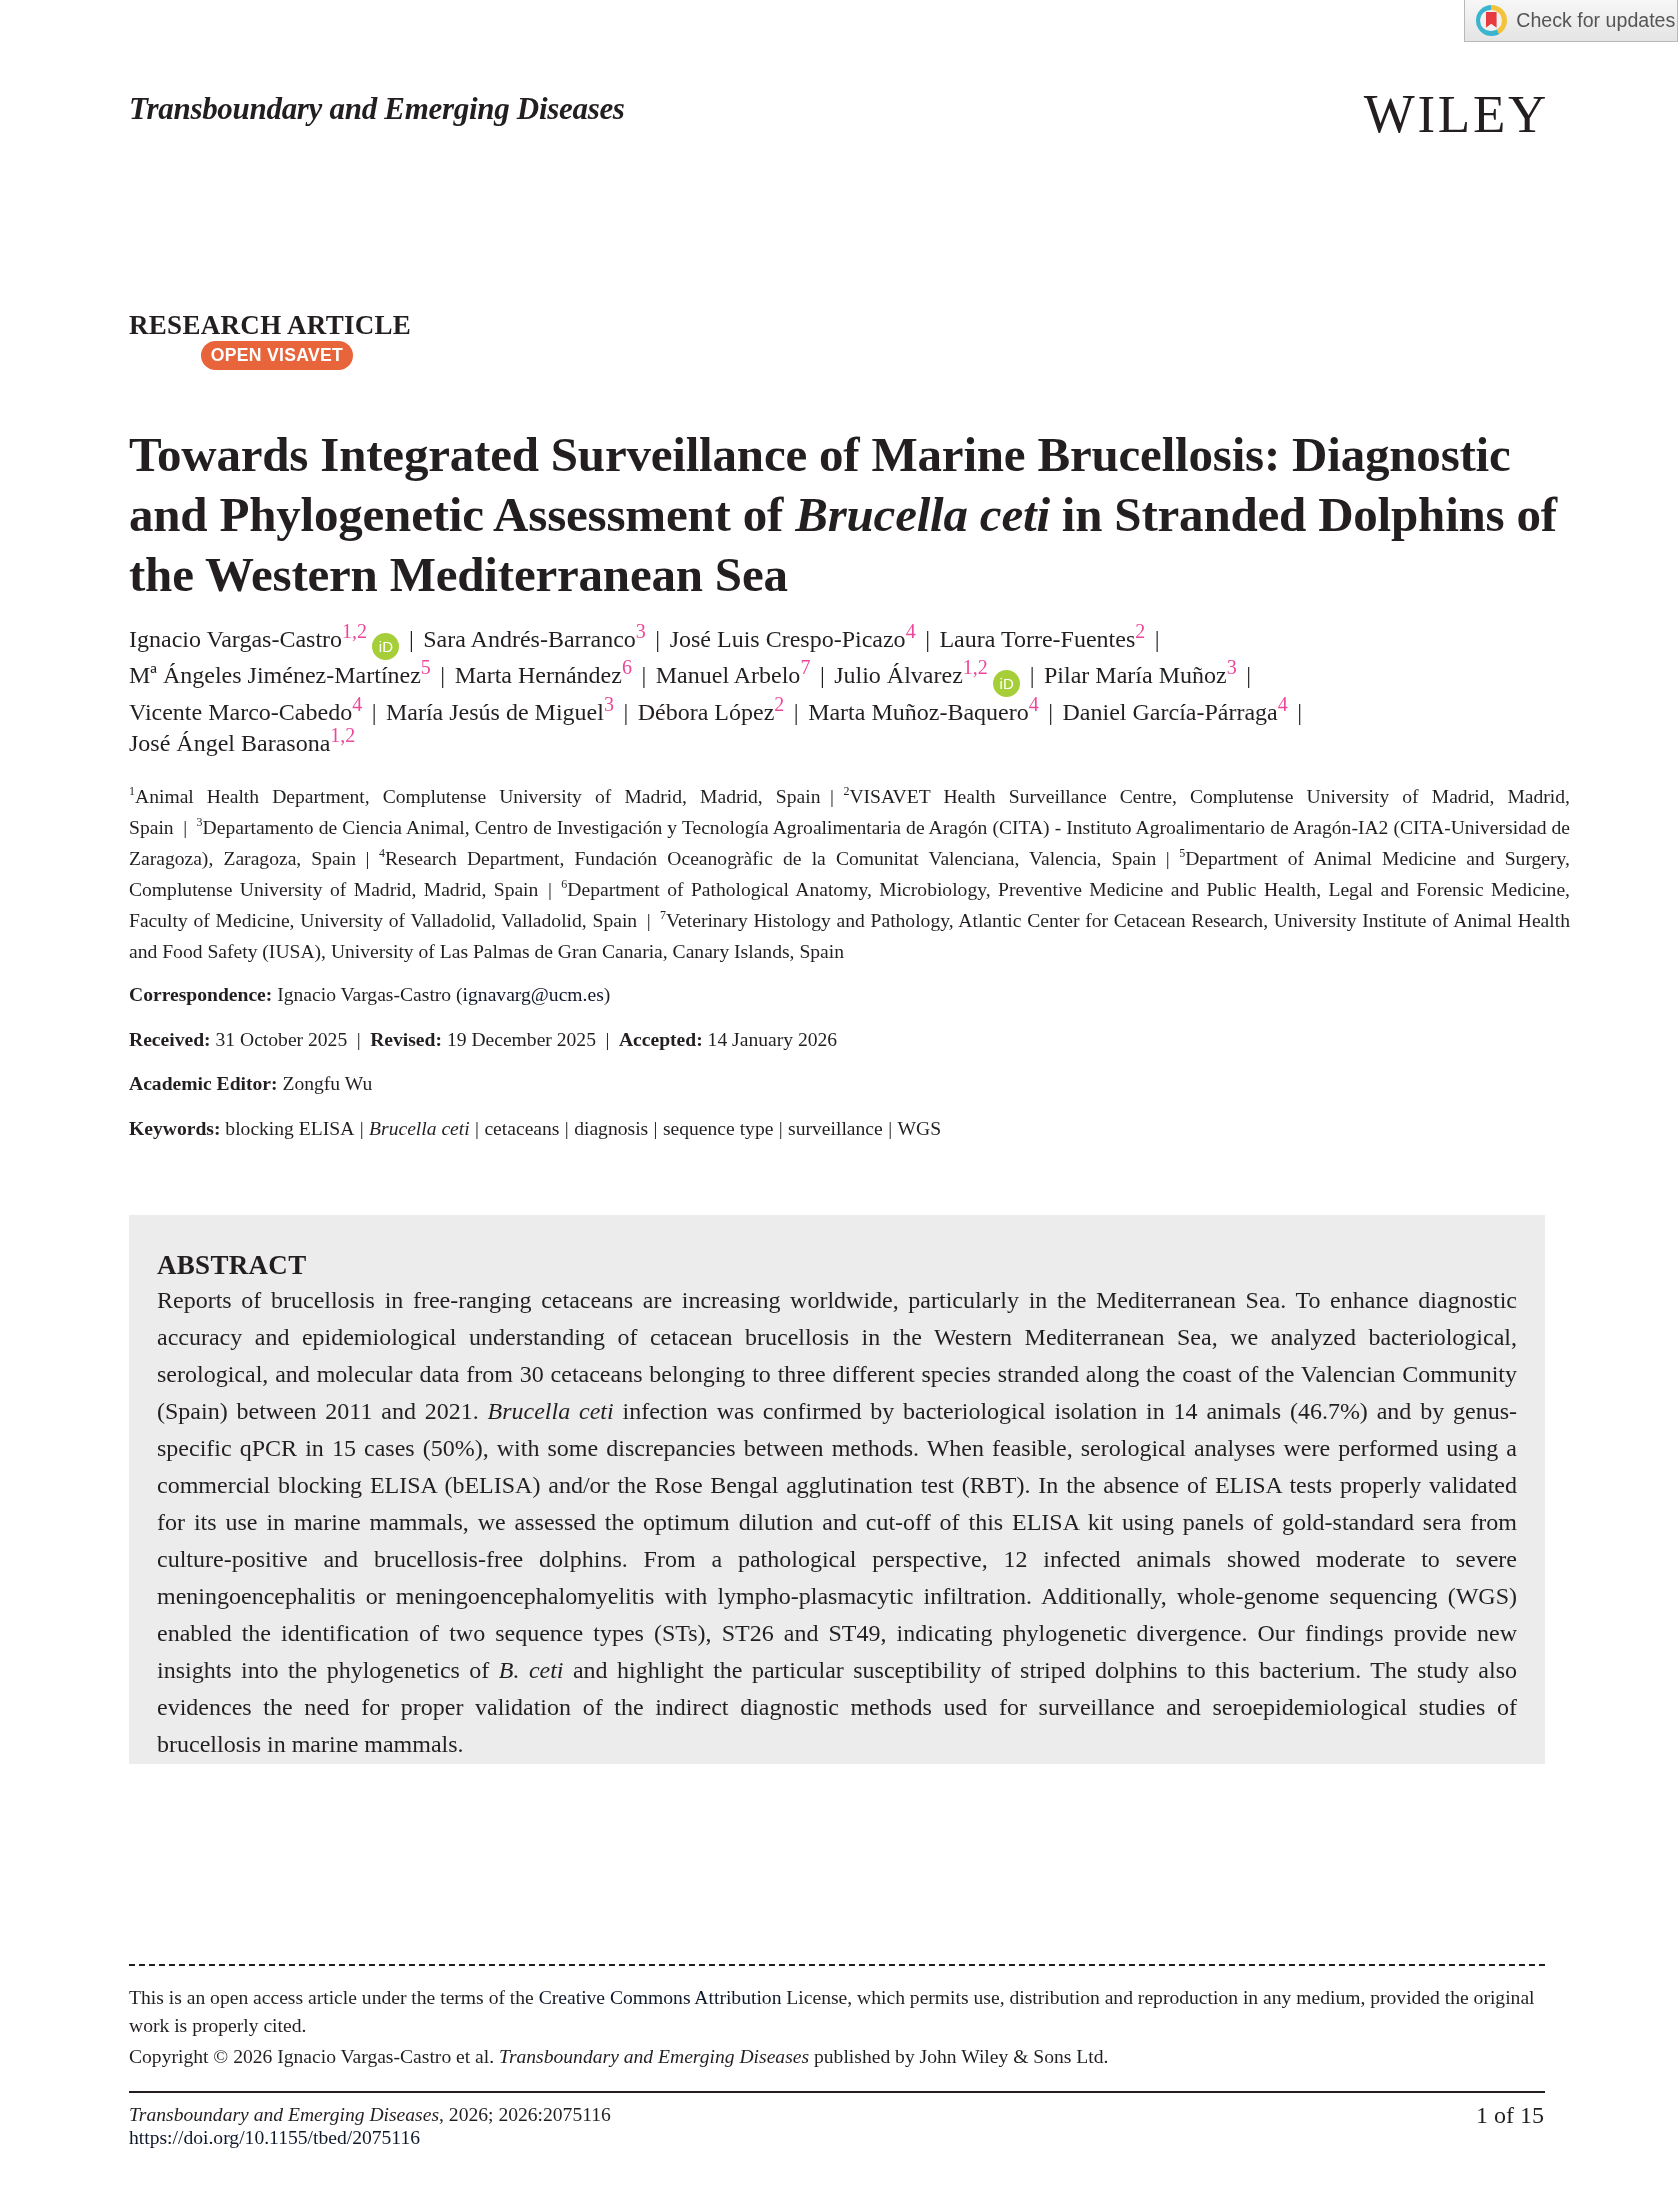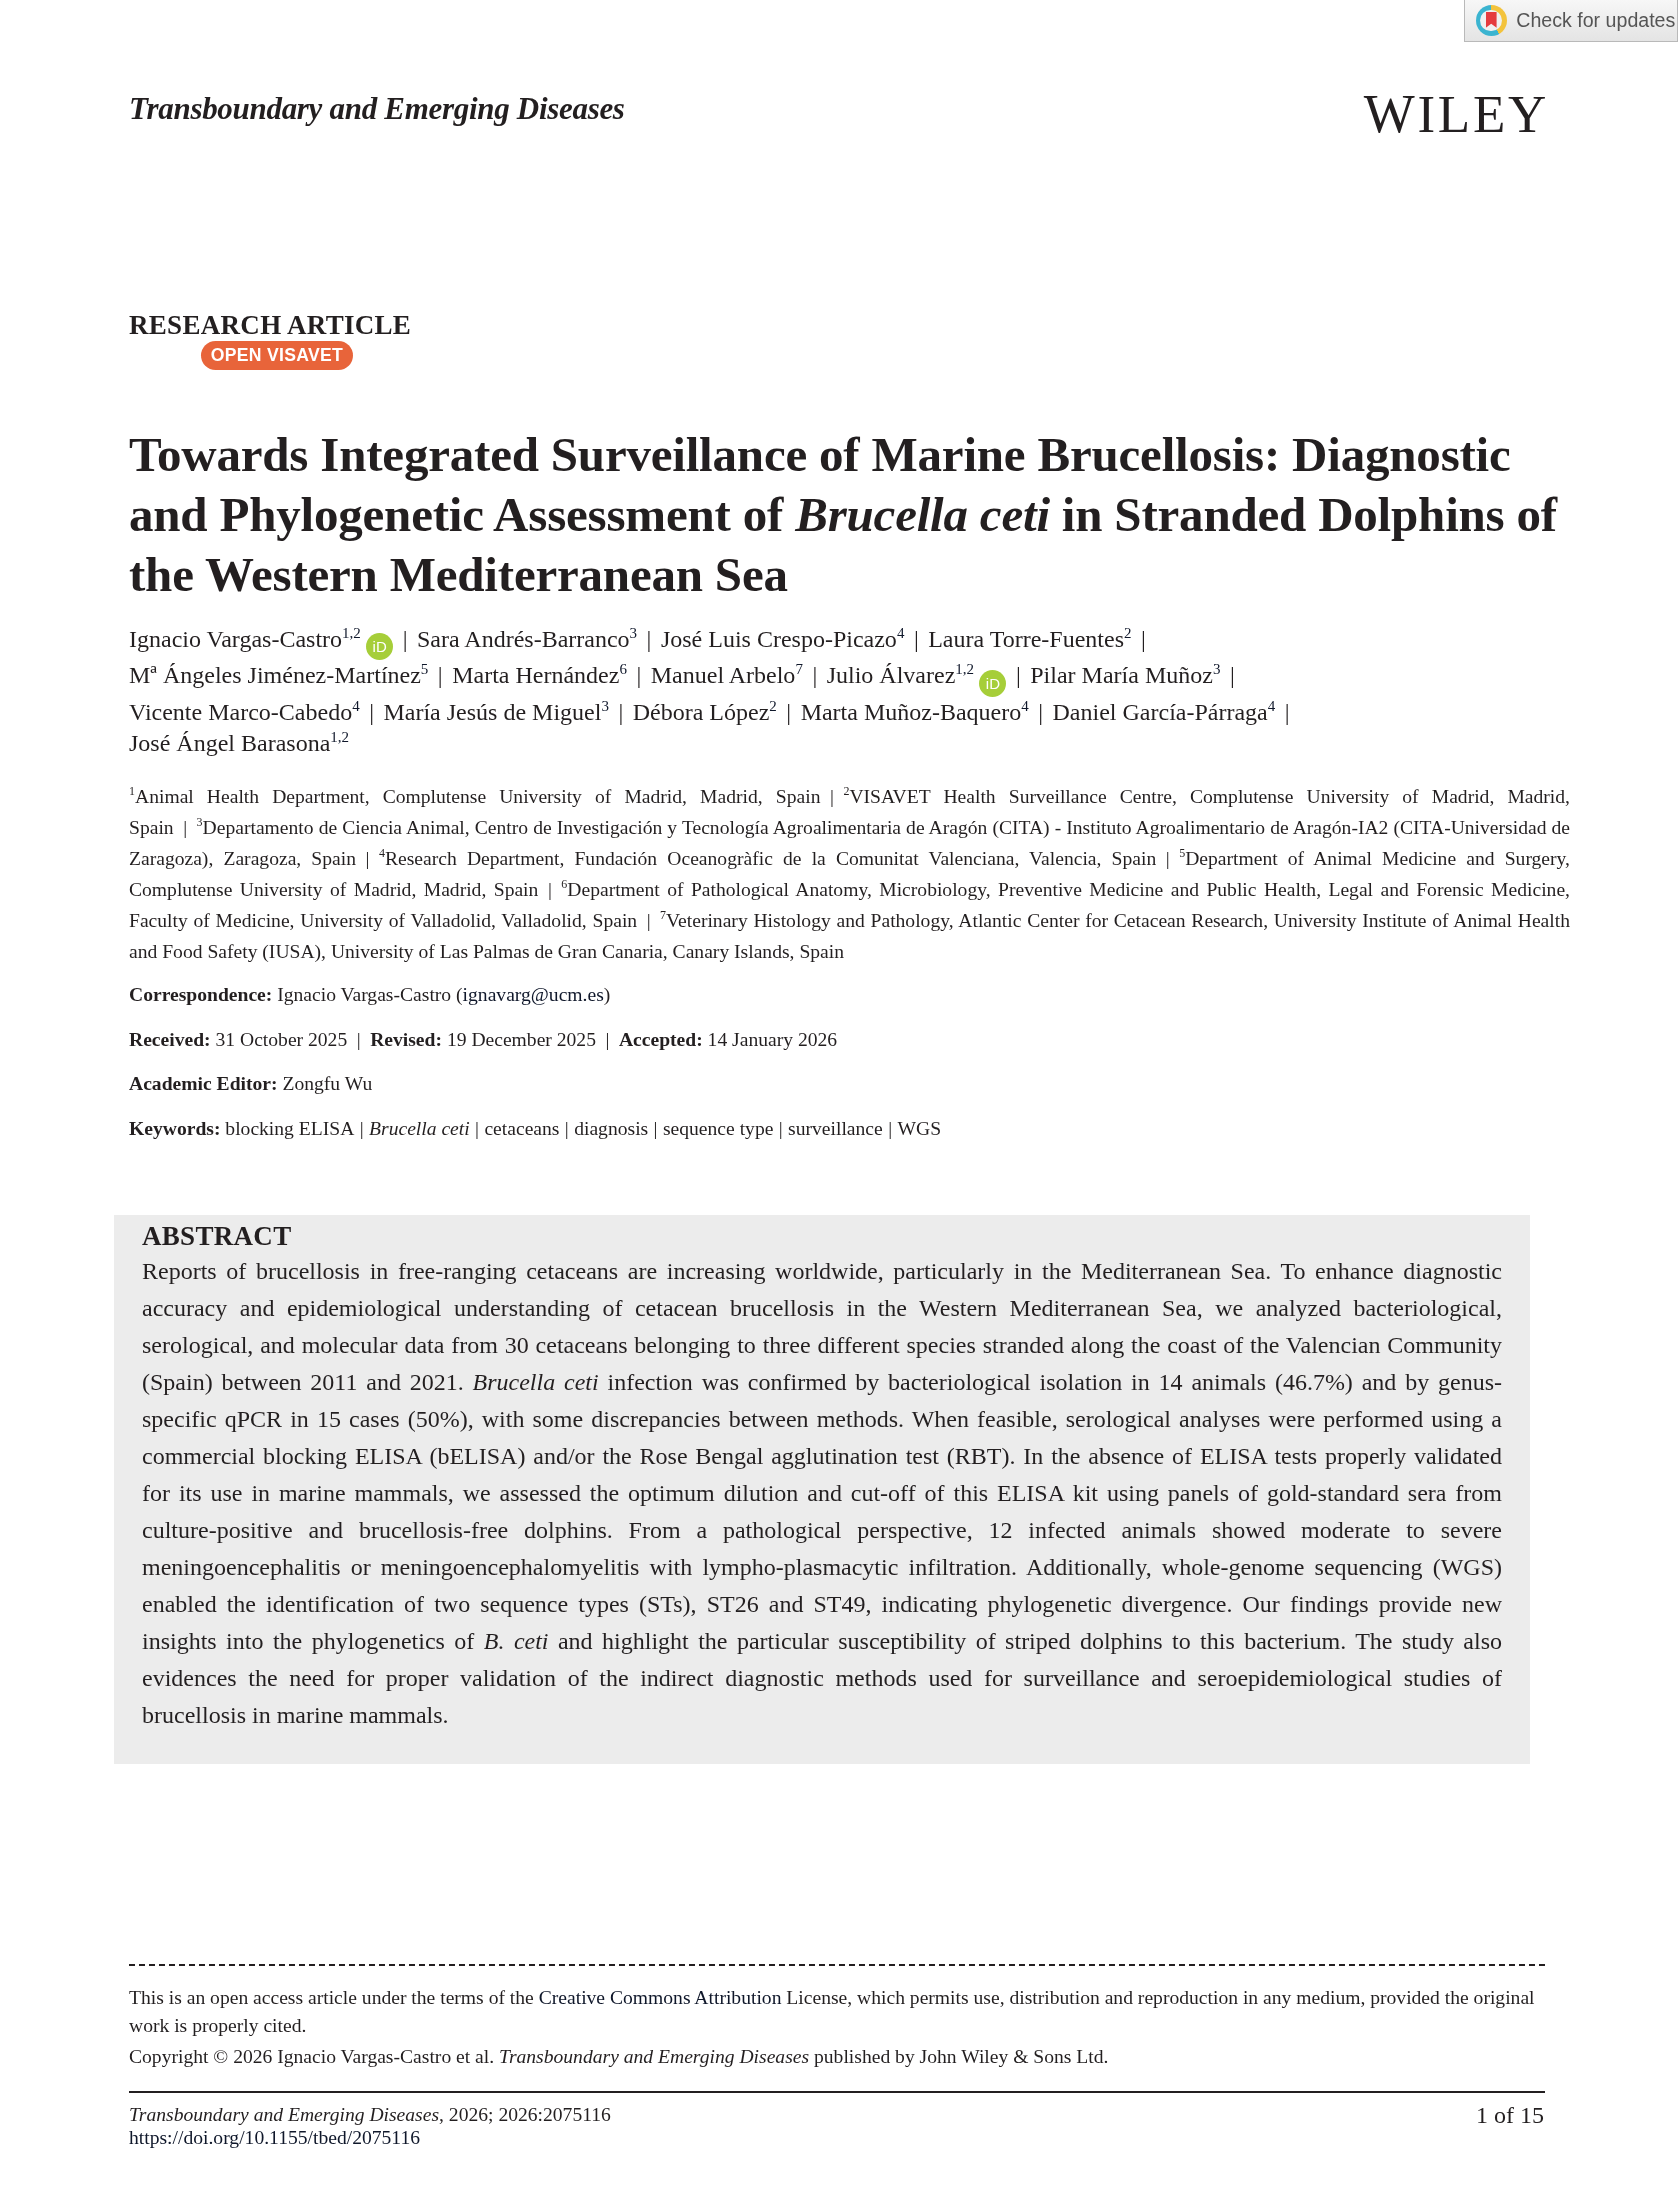--- a/index.html
+++ b/index.html
@@ -25,34 +25,34 @@
   .article-type { position: absolute; left: 129px; top: 310px; display: flex; align-items: center; height: 41px; flex-direction: column; }
   .type-bar { width: 9.5px; height: 41px; background: #231f20; margin-right: 16px; }
   .type-label { font-size: 27px; font-weight: bold; letter-spacing: 0.3px; }
   .oa-badge { margin-left: 13.5px; background: #e8643a; color: #fff; font-family: "Liberation Sans", "DejaVu Sans", sans-serif;
     font-size: 17.6px; font-weight: bold; border-radius: 16px; padding: 4px 9.5px; letter-spacing: 0.3px; }
 
   .title { position: absolute; left: 129px; top: 425px; width: 1435px; font-size: 49px; font-weight: bold; line-height: 60px; letter-spacing: -0.2px; }
   .title i { font-weight: bold; }
 
   .authors { position: absolute; left: 129px; top: 624px; width: 1441px; font-size: 24px; line-height: 31px; }
-  .authors sup { color: #0f172a; font-size: 15px; vertical-align: 9.5px; line-height: 0; }
+  .authors sup { color: #ec4899; font-size: 20px; vertical-align: 9.5px; line-height: 0; }
   .sep { margin: 0 9.5px; }
   .orcid { display: inline-block; width: 27px; height: 27px; border-radius: 50%; background: #a6ce39; color: #fff;
     font-family: "Liberation Sans", "DejaVu Sans", sans-serif; font-size: 15px; text-align: center; line-height: 27px;
     vertical-align: -5.4px; margin-left: 5.4px; }
 
   .affiliations { position: absolute; left: 129px; top: 781px; width: 1441px; font-size: 19.6px; line-height: 31px; text-align: justify; }
   .affiliations sup { font-size: 12px; vertical-align: 8px; line-height: 0; }
 
   .meta { position: absolute; left: 129px; font-size: 19.6px; }
   .meta b { font-weight: bold; }
   .link { color: #0f172a; }
 
-  .abstract { position: absolute; left: 114px; top: 1215px; width: 1416px; height: 549px; background: #ececec; padding: 6px 28px; }
+  .abstract { position: absolute; left: 129px; top: 1215px; width: 1416px; height: 549px; background: #ececec; padding: 35px 28px; }
   .abstract h2 { font-size: 27px; font-weight: bold; margin-bottom: 1.4px; letter-spacing: 0.3px; }
   .abstract p { font-size: 24px; line-height: 37px; text-align: justify; }
 
   .dashed { position: absolute; left: 129px; top: 1964px; width: 1416px; border-top: 2.7px dashed #231f20; }
   .license { position: absolute; left: 129px; top: 1984px; width: 1416px; font-size: 19.6px; line-height: 28px; }
   .copyright { position: absolute; left: 129px; top: 2046px; font-size: 19.6px; }
   .solid { position: absolute; left: 129px; top: 2091px; width: 1416px; border-top: 2.7px solid #231f20; }
   .footer-cite { position: absolute; left: 129px; top: 2103px; font-size: 19.6px; line-height: 23px; }
   .page-num { position: absolute; right: 134px; top: 2102px; font-size: 24px; margin-left: 16px; }
 </style>

